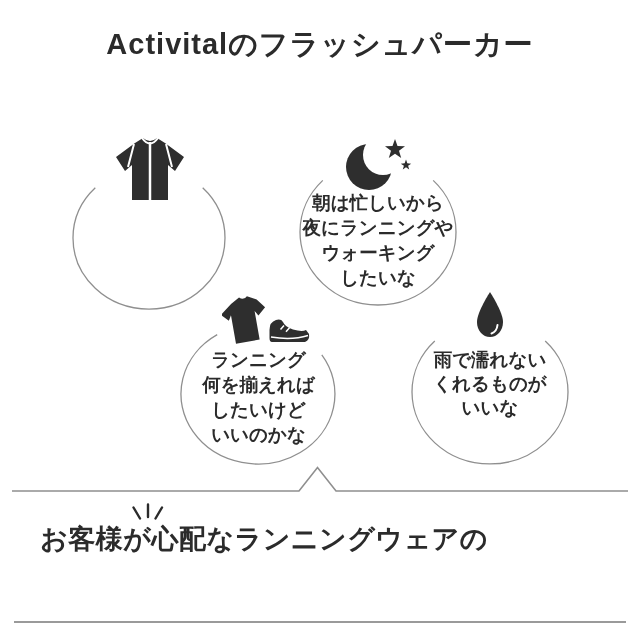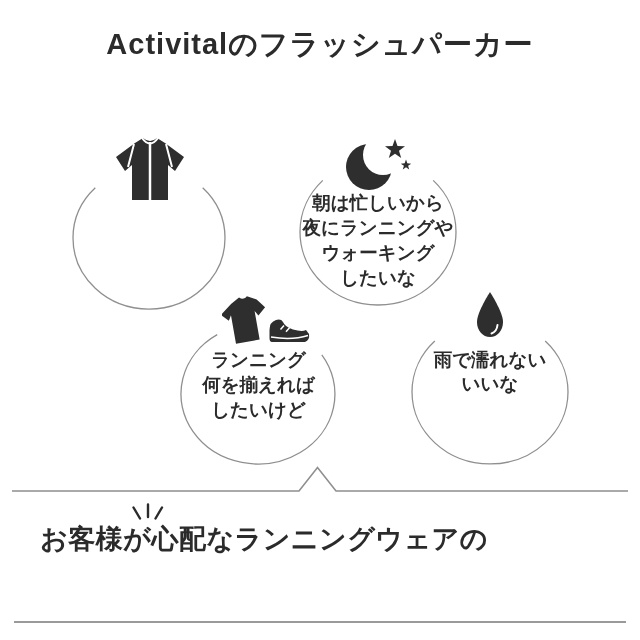--- a/index.html
+++ b/index.html
@@ -95,23 +95,25 @@
   <div class="bubble-text bt2">
     <div>朝は忙しいから</div>
     <div>夜にランニングや</div>
     <div>ウォーキング</div>
     <div>したいな</div>
   </div>
   <div class="bubble-text bt3">
     <div>ランニング</div>
     <div>何を揃えれば</div>
     <div>したいけど</div>
+    <div>いいのかな</div>
   </div>
   <div class="bubble-text bt4">
     <div>雨で濡れない</div>
+    <div>くれるものが</div>
     <div>いいな</div>
   </div>
 
   <div class="footer">
     <div>お客様が心配なランニングウェアの</div>
   </div>
 
 </div>
 
 </body></html>

